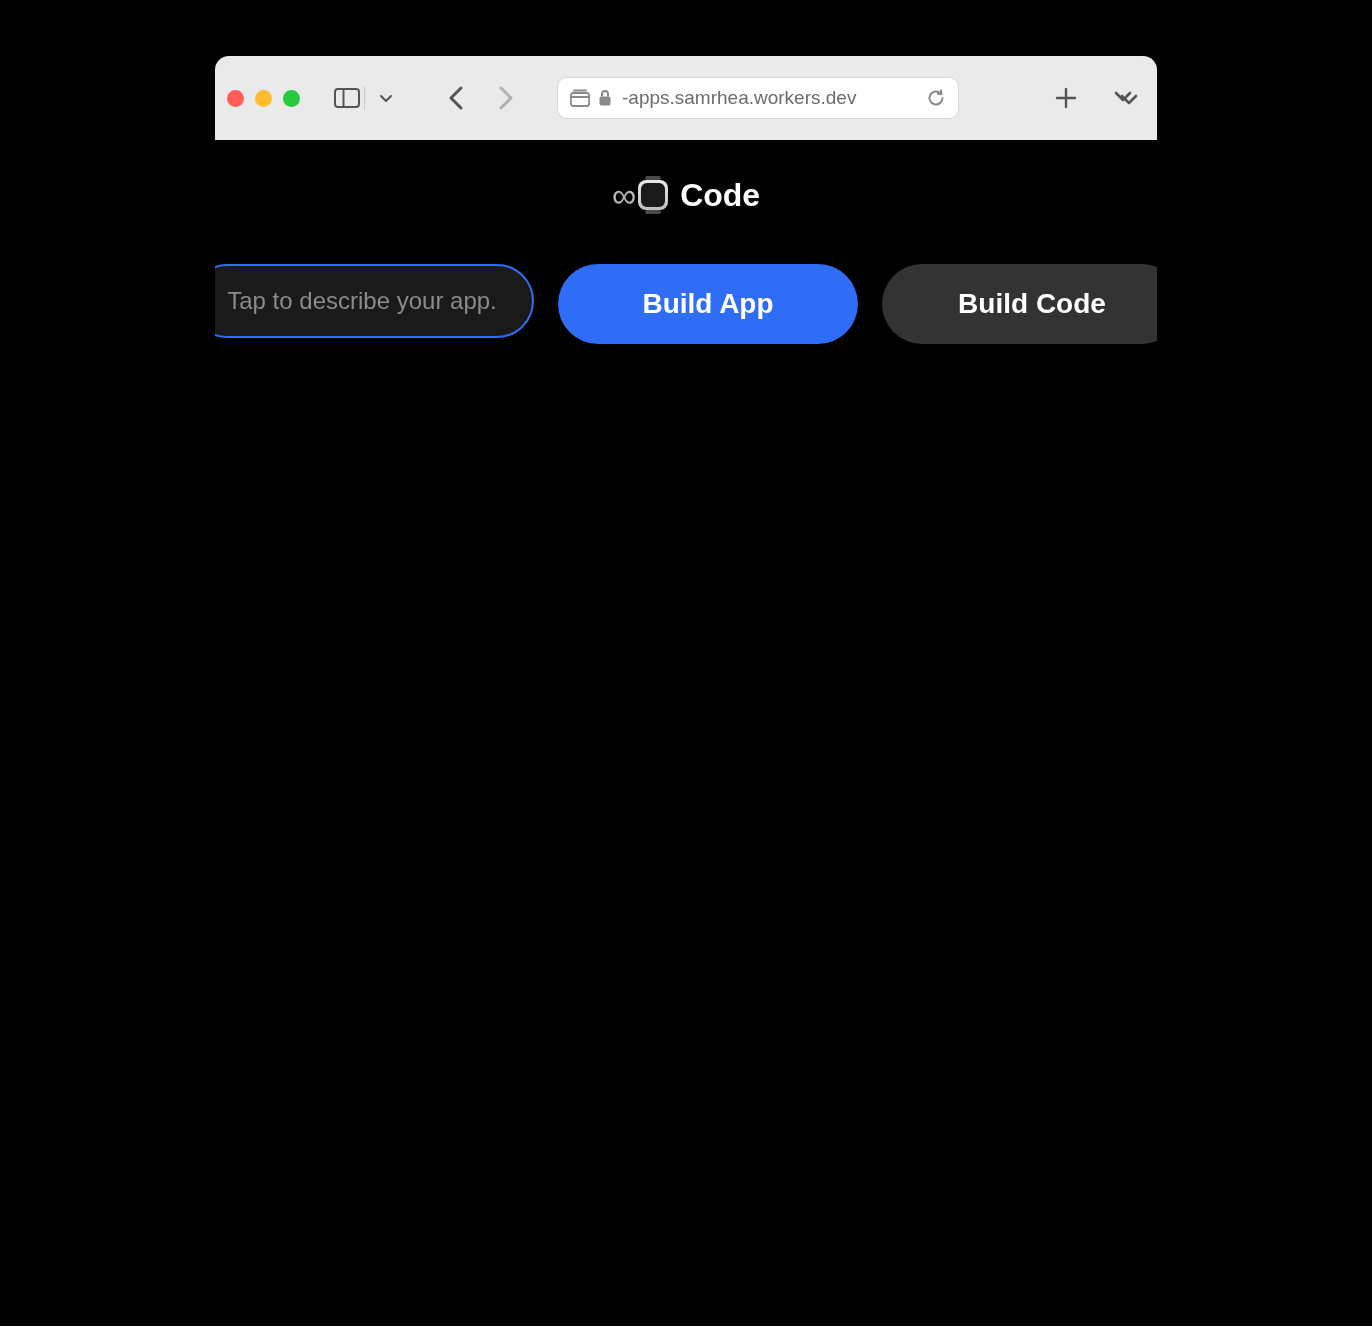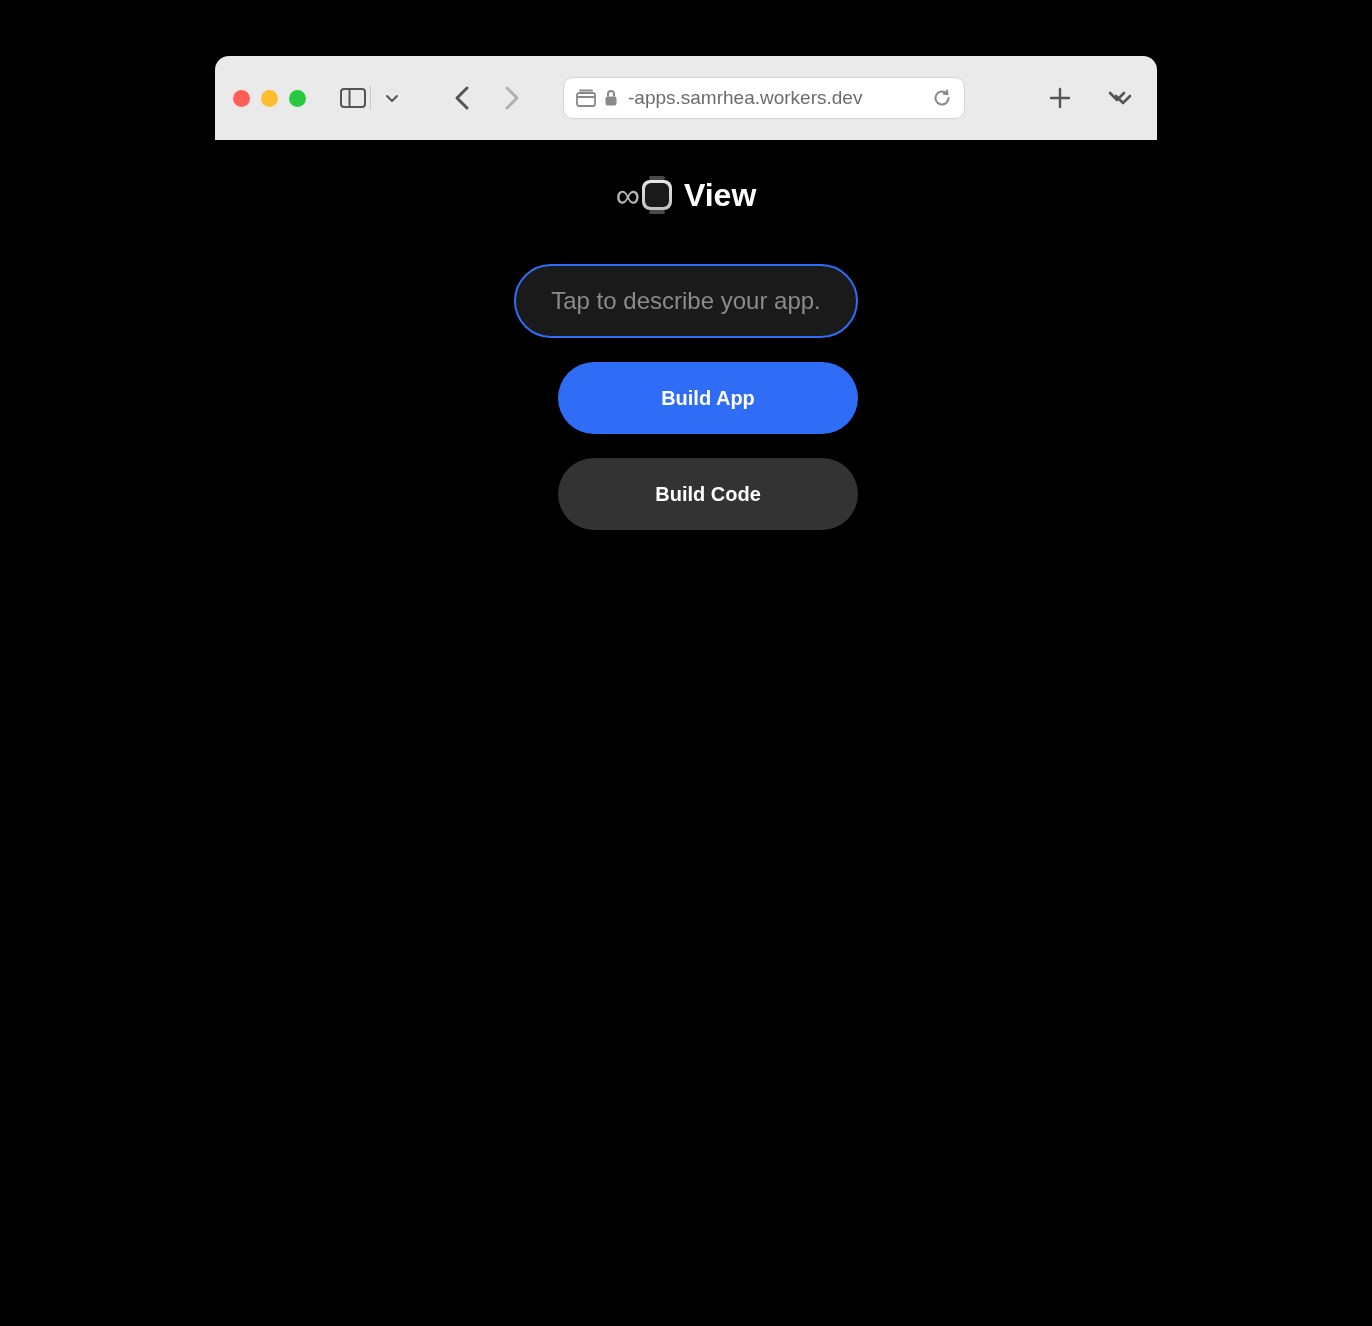--- a/index.html
+++ b/index.html
@@ -29,21 +29,21 @@
       background: #000;
       display: flex;
       flex-direction: column;
     }
 
     .browser-toolbar {
       height: 84px;
       background: #eaeaea;
       display: flex;
       align-items: center;
-      padding: 0 18px;
+      padding: 0 12px;
       gap: 10px;
     }
 
     .traffic-lights {
       display: flex;
       align-items: center;
       gap: 11px;
       margin-right: 18px;
     }
 
@@ -194,23 +194,23 @@
     .watch-lug.bottom { bottom: 0; }
 
     .page-title {
       color: #ffffff;
       font-size: 32px;
       font-weight: 700;
     }
 
     .form-stack {
       display: flex;
-      flex-direction: column;
+      flex-direction: row;
       gap: 24px;
-      align-items: flex-end;
+      align-items: flex-start;
     }
 
     .describe-input {
       width: 344px;
       height: 74px;
       border-radius: 38px;
       background: #1a1a1a;
       border: 2.5px solid #2f6df6;
       display: flex;
       align-items: center;
@@ -225,26 +225,26 @@
       font-size: 24px;
       color: #fff;
       text-align: center;
     }
     .describe-input input::placeholder {
       color: #8b8b8b;
     }
 
     .pill-btn {
       width: 300px;
-      height: 72px;
+      height: 80px;
       border-radius: 44px;
       display: flex;
       align-items: center;
       justify-content: center;
-      font-size: 20px;
+      font-size: 28px;
       font-weight: 700;
       cursor: pointer;
       border: none;
     }
     .pill-btn.primary {
       background: #2f6df6;
       color: #ffffff;
     }
     .pill-btn.secondary {
       background: #333333;
@@ -342,21 +342,21 @@
       <div class="header-icons">
         <span class="infinity-icon">∞</span>
         <span class="watch-icon">
           <span class="watch-lug top"></span>
           <span class="watch-body">
               <span class="watch-face"></span>
             </span>
           <span class="watch-lug bottom"></span>
         </span>
       </div>
-      <div class="page-title">View</div>
+      <div class="page-title">Code</div>
     </div>
 
     <div class="form-stack">
 
       <div class="describe-input">
         <input type="text" placeholder="Tap to describe your app." style="">
       </div>
 
       <button class="pill-btn primary">Build App</button>
 

